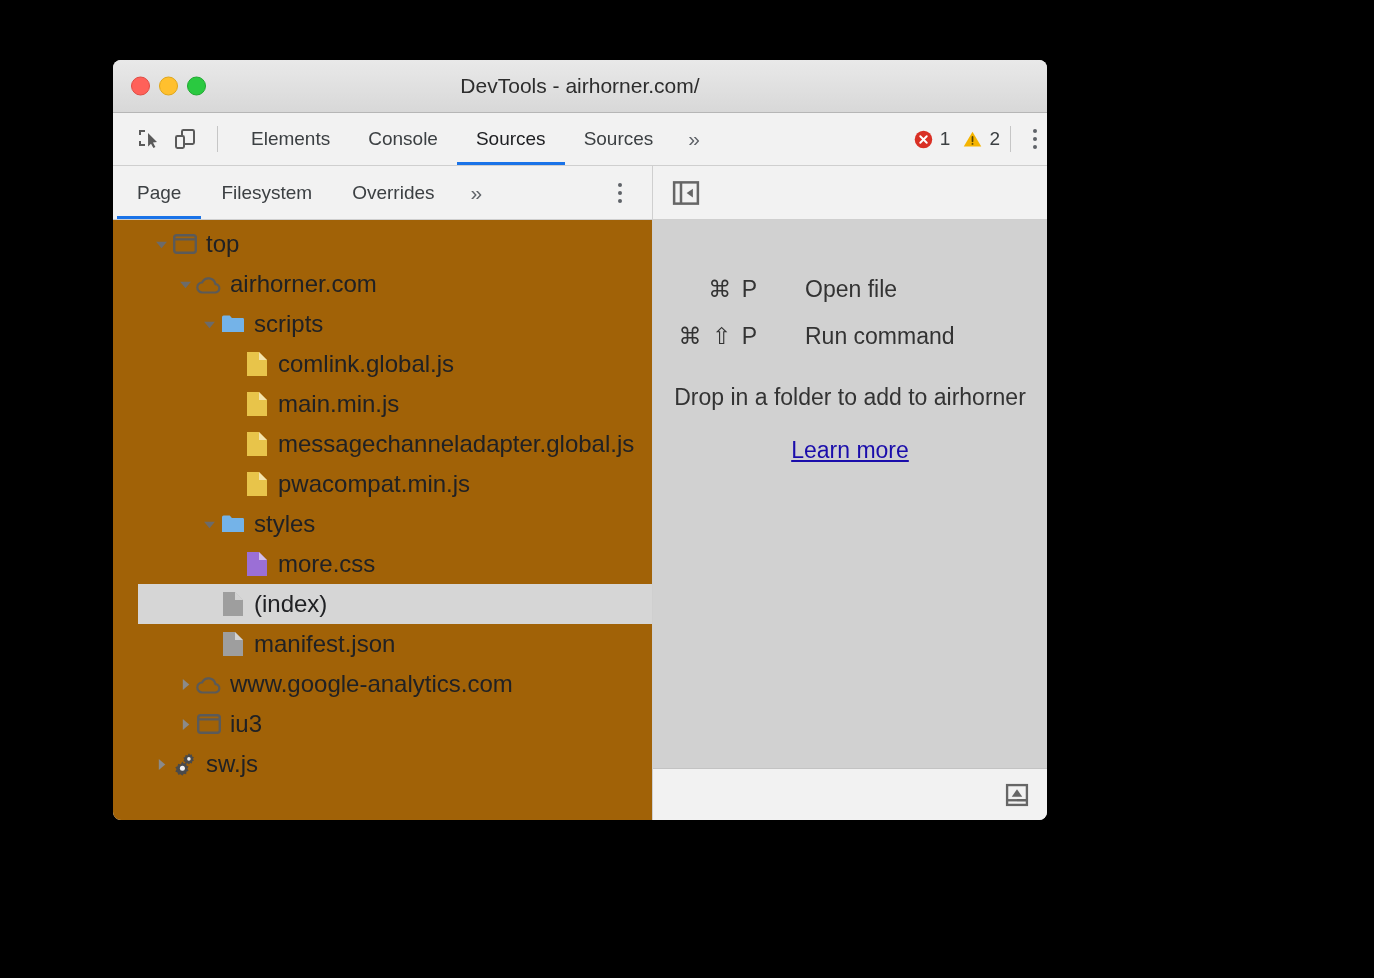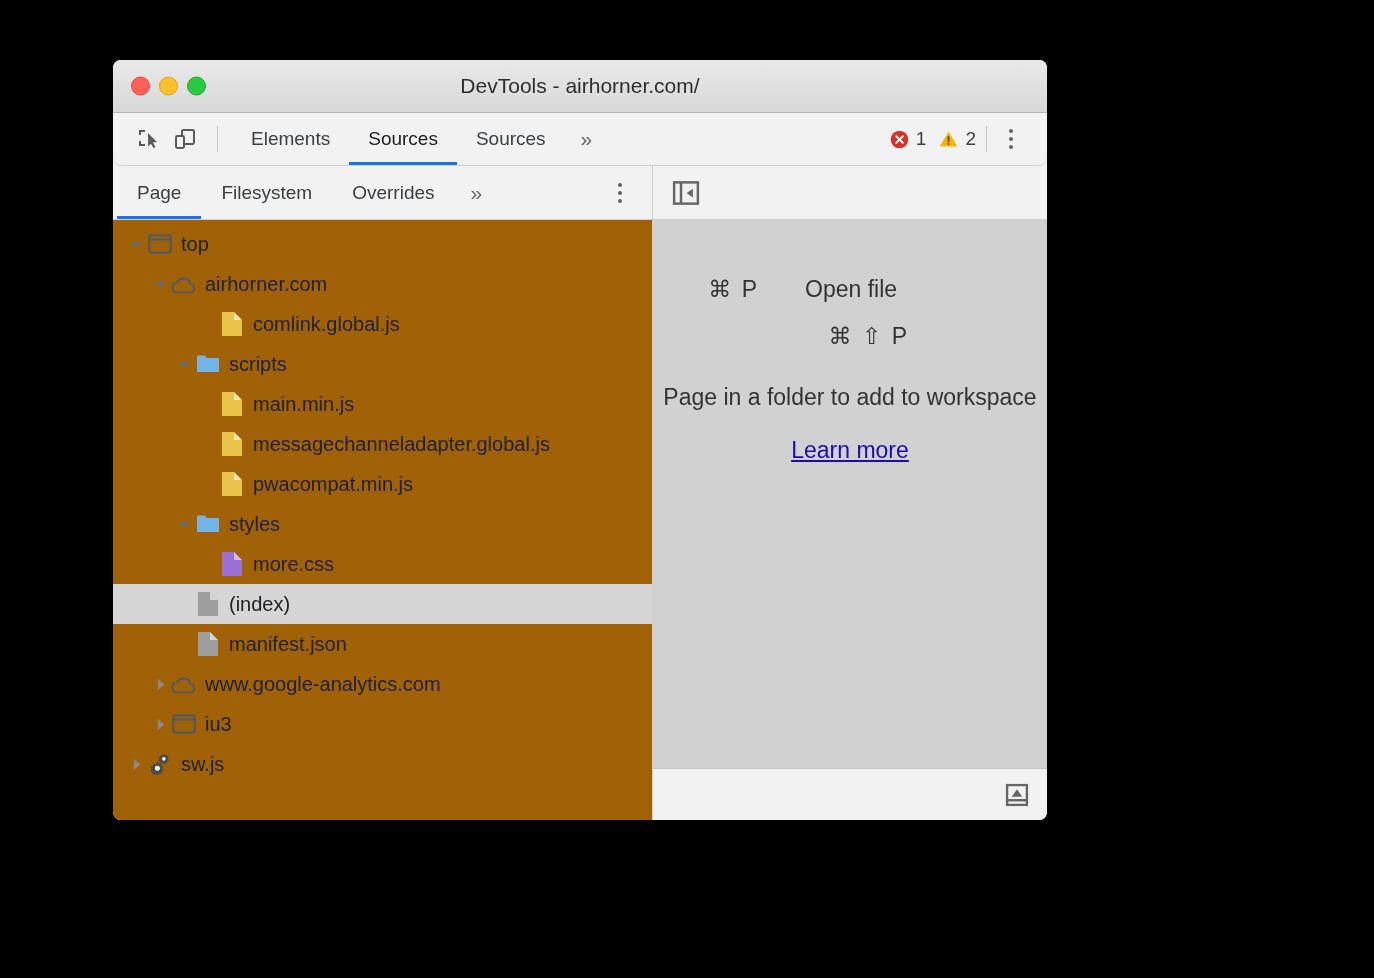--- a/index.html
+++ b/index.html
@@ -44,23 +44,22 @@
   }
 
   
   .toolbar {
     height: 53px;
     flex: 0 0 53px;
     background: #f2f2f2;
     border-bottom: 1px solid #cfcfcf;
     display: flex;
     align-items: center;
-    padding: 0 26px 0 18px;
+    padding: 0 2px 0 18px;
     position: relative;
-    border-radius: 9px;
   }
   .tb-icon {
     width: 36px; height: 36px;
     display: flex; align-items: center; justify-content: center;
     color: #5a5a5a;
   }
   .tb-sep {
     width: 1px; height: 26px; background: #c6c6c6; margin: 0 14px;
   }
   .tabs { display: flex; align-items: center; height: 100%; }
@@ -116,23 +115,24 @@
     content: "";
     position: absolute; left: 0; right: 0; bottom: 0;
     height: 3px; background: #1a73e8;
   }
 
   
   .tree { flex: 1; overflow: hidden; padding-top: 4px; }
   .row {
     height: 40px;
     display: flex; align-items: center;
-    font-size: 20px;
+    font-size: 24px;
     color: #202124;
     white-space: nowrap;
+    margin-left: 25px;
   }
   .row.selected { background: #d6d6d6; }
   .tw {
     width: 22px; flex: 0 0 22px;
     display: flex; align-items: center; justify-content: center;
     color: #6b6b6b;
   }
   .tw.empty { visibility: hidden; }
   .tw svg { display: block; }
   .ic {
@@ -212,20 +212,23 @@
       <svg width="24" height="24" viewBox="0 0 24 24">
         <rect x="9" y="3" width="12" height="14" rx="1.4" fill="none" stroke="#5a5a5a" stroke-width="2"></rect>
         <rect x="3" y="9" width="8" height="12" rx="1.4" fill="#f2f2f2" stroke="#5a5a5a" stroke-width="2"></rect>
       </svg>
     </div>
     <div class="tb-sep"></div>
 
     <div class="tabs">
       <div class="tab">
           <span>Elements</span>
+        </div>
+      <div class="tab">
+          <span>Console</span>
         </div>
       <div class="tab active">
           <span>Sources</span>
         </div>
       <div class="tab">
           <span>Sources</span>
         </div>
       <div class="chev">»</div>
     </div>
 
@@ -297,43 +300,43 @@
               </svg>
             </span>
             <span class="ic">
               <svg width="26" height="19" viewBox="0 0 26 19">
                 <path d="M6.5 17.5a5 5 0 0 1-.4-10 7 7 0 0 1 13.3 1.6 4.2 4.2 0 0 1-.6 8.4z" fill="none" stroke="#5a5a5a" stroke-width="2.2" stroke-linejoin="round"></path>
               </svg>
             </span>
             <span class="label">airhorner.com</span>
           </div>
           <div class="row">
-            <span style="display:inline-block;width:84px;flex:0 0 84px"></span>
-            <span class="tw empty"></span>
-            <span class="ic">
-              <svg width="22" height="26" viewBox="0 0 22 26">
-                <path d="M1 1h12l8 8v16H1z" fill="#e8c44a"></path>
-                <path d="M13 1l8 8h-8z" fill="#ffffff" opacity="0.55"></path>
-              </svg>
-            </span>
-            <span class="label">comlink.global.js</span>
-          </div>
-          <div class="row">
             <span style="display:inline-block;width:60px;flex:0 0 60px"></span>
             <span class="tw">
               <svg width="13" height="13" viewBox="0 0 12 12">
                 <path d="M1 3.5h10L6 9.5z" fill="#6b6b6b"></path>
               </svg>
             </span>
             <span class="ic">
               <svg width="24" height="20" viewBox="0 0 24 20">
                 <path d="M1 3a1.6 1.6 0 0 1 1.6-1.6h6.1l2.2 2.6H22A1.6 1.6 0 0 1 23 5.6V18H1z" fill="#74b3e8"></path>
               </svg>
             </span>
             <span class="label">scripts</span>
+          </div>
+          <div class="row">
+            <span style="display:inline-block;width:84px;flex:0 0 84px"></span>
+            <span class="tw empty"></span>
+            <span class="ic">
+              <svg width="22" height="26" viewBox="0 0 22 26">
+                <path d="M1 1h12l8 8v16H1z" fill="#e8c44a"></path>
+                <path d="M13 1l8 8h-8z" fill="#ffffff" opacity="0.55"></path>
+              </svg>
+            </span>
+            <span class="label">comlink.global.js</span>
           </div>
           <div class="row">
             <span style="display:inline-block;width:84px;flex:0 0 84px"></span>
             <span class="tw empty"></span>
             <span class="ic">
               <svg width="22" height="26" viewBox="0 0 22 26">
                 <path d="M1 1h12l8 8v16H1z" fill="#e8c44a"></path>
                 <path d="M13 1l8 8h-8z" fill="#ffffff" opacity="0.55"></path>
               </svg>
             </span>
@@ -468,22 +471,23 @@
         </svg>
       </div>
 
       <div class="editor-area">
         <div class="hint-row">
           <span class="keys">⌘ P</span>
           <span class="hint-label">Open file</span>
         </div>
         <div class="hint-row">
           <span class="keys">⌘ ⇧ P</span>
-        </div>
-        <div class="drop-text">Page in a folder to add to workspace</div>
+          <span class="hint-label">Run command</span>
+        </div>
+        <div class="drop-text">Drop in a folder to add to airhorner</div>
         <a class="learn" href="#">Learn more</a>
       </div>
 
       <div class="statusbar">
         <svg width="28" height="28" viewBox="0 0 24 24">
           <rect x="3.5" y="3.5" width="17" height="17" fill="none" stroke="#666" stroke-width="2"></rect>
           <path d="M3.5 16.5h17" stroke="#666" stroke-width="2"></path>
           <path d="M12 7l4.5 6.5h-9z" fill="#666"></path>
         </svg>
       </div>

